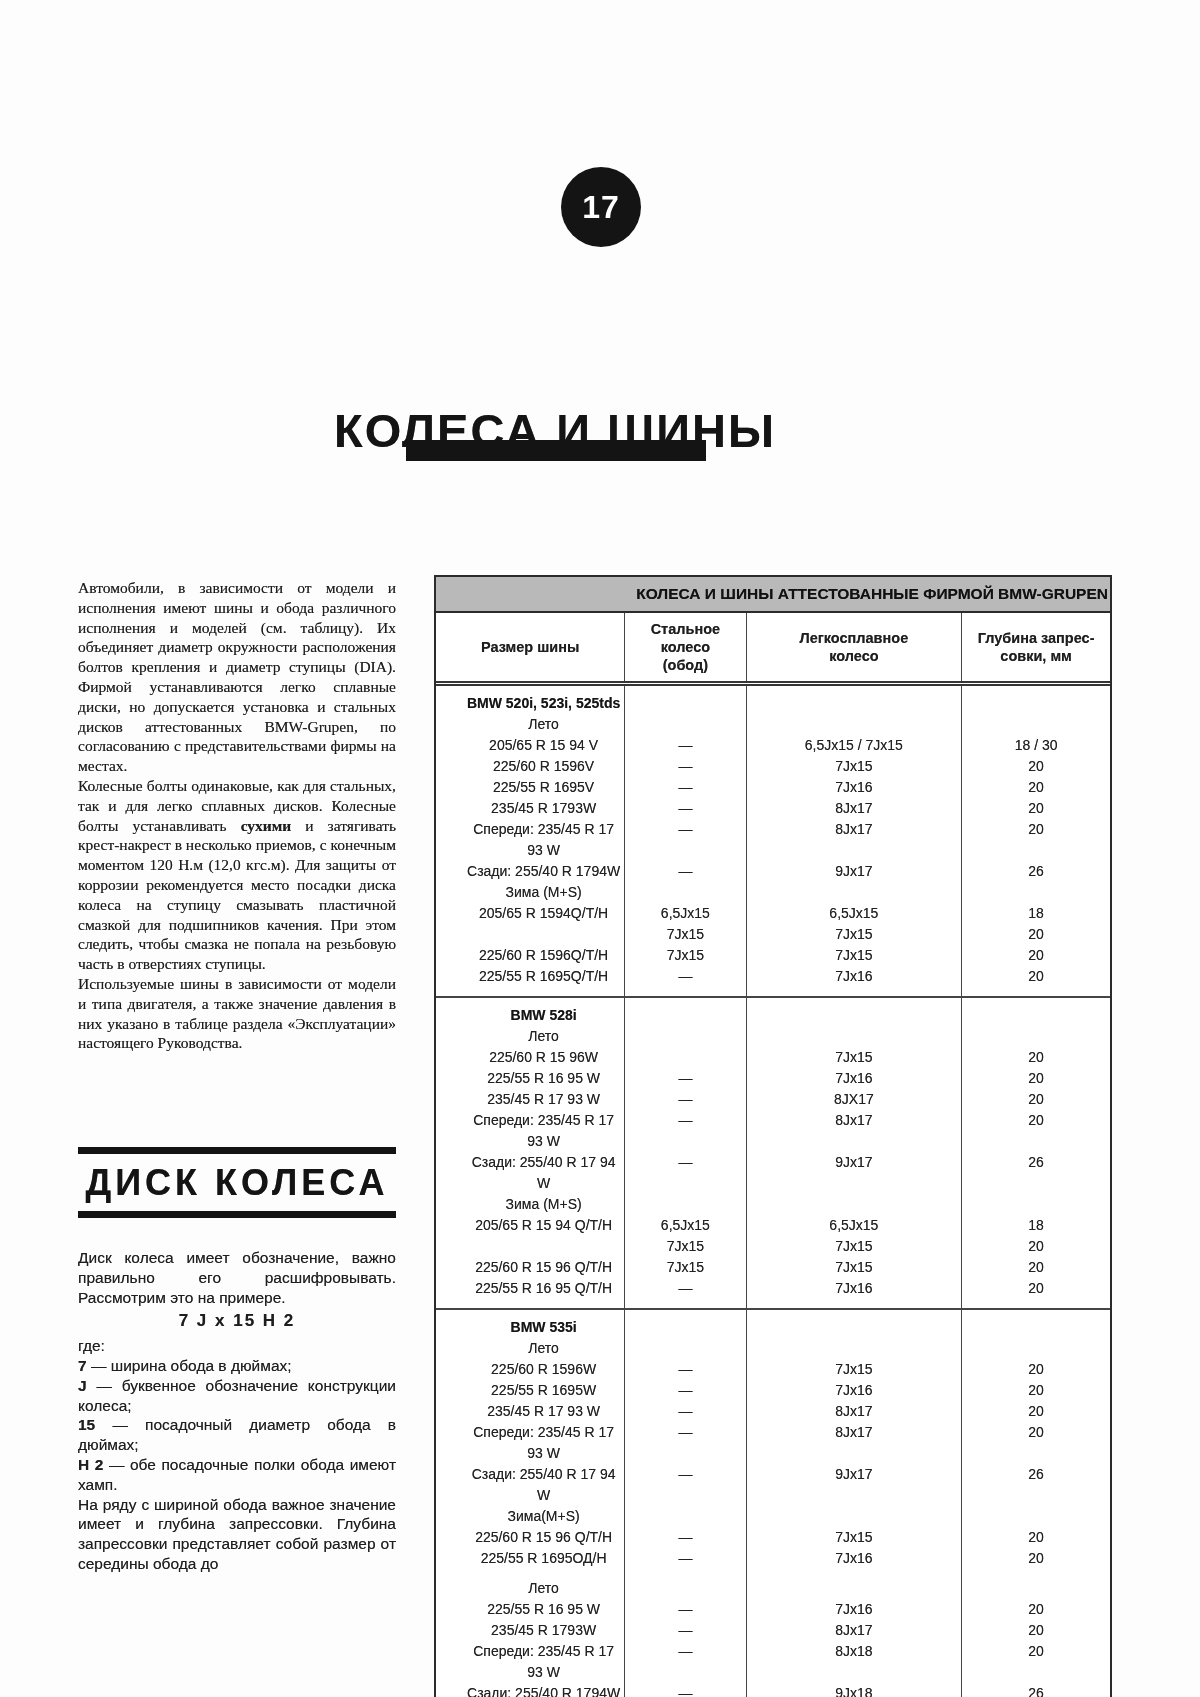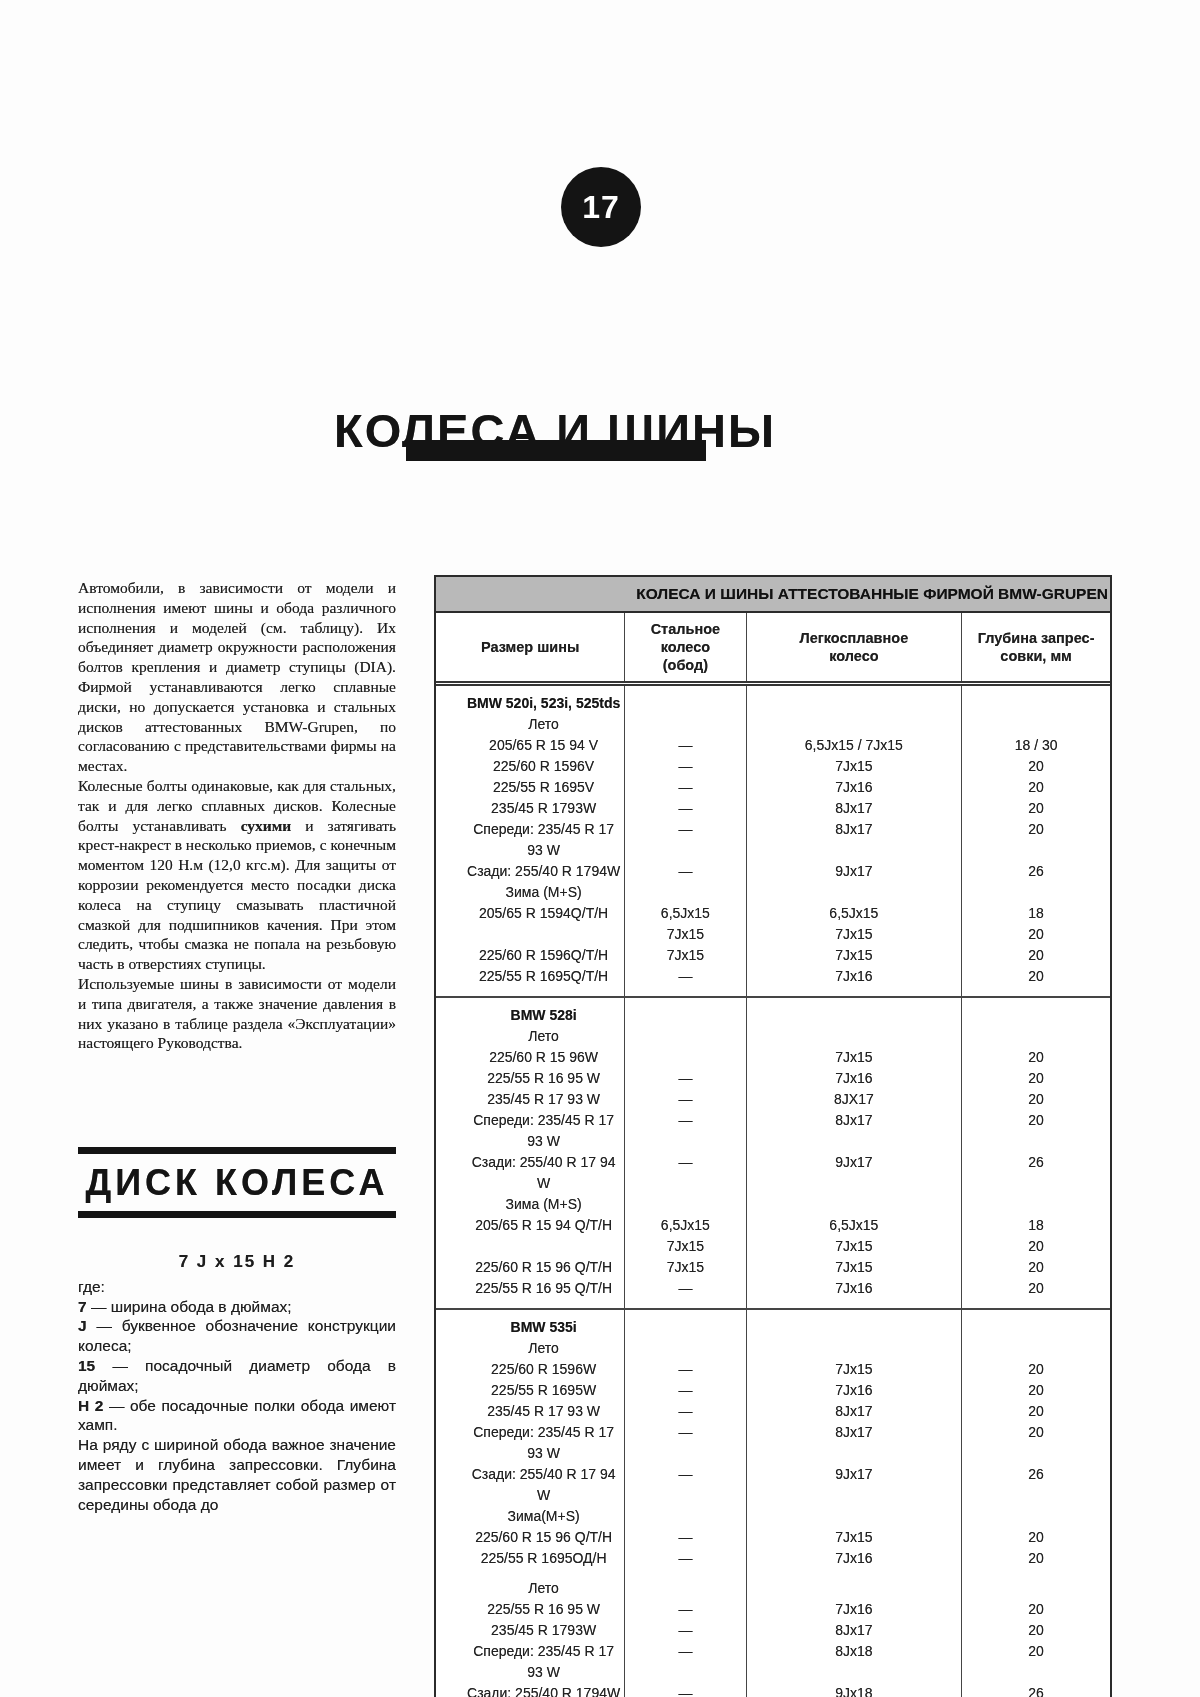--- a/index.html
+++ b/index.html
@@ -96,20 +96,21 @@
   <p>Используемые шины в зависимости от модели и типа двигателя, а также значение давления в них указано в таблице раздела «Эксплуатации» настоящего Руководства.</p>
 </div>
 
 <div class="disk-header-block">
   <div class="hbar top"></div>
   <h2 class="disk-title">ДИСК КОЛЕСА</h2>
   <div class="hbar bottom"></div>
 </div>
 
 <div class="disk-col">
+  <p>Диск колеса имеет обозначение, важно правильно его расшифровывать. Рассмотрим это на примере.</p>
   <p class="formula">7 J x 15 H 2</p>
   <p>где:</p>
   <p class="def"><b>7</b> <span>— ширина обода в дюймах;</span></p>
   <p class="def"><b>J</b> <span>— буквенное обозначение конструкции колеса;</span></p>
   <p class="def"><b>15</b> <span>— посадочный диаметр обода в дюймах;</span></p>
   <p class="def"><b>Н 2</b> <span>— обе посадочные полки обода имеют хамп.</span></p>
   <p>На ряду с шириной обода важное значение имеет и глубина запрессовки. Глубина запрессовки представляет собой размер от середины обода до</p>
 </div>
 
 <div class="tbl">

